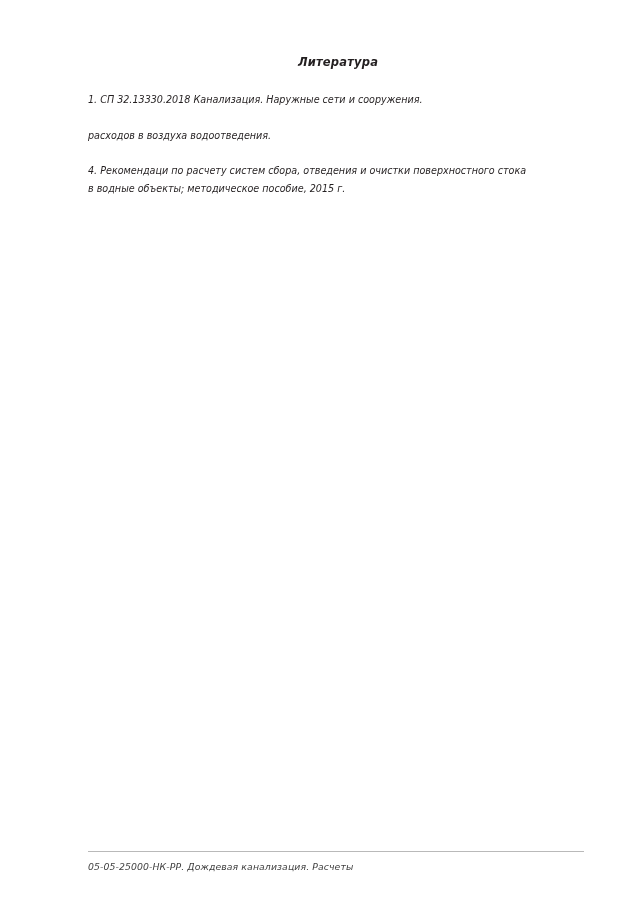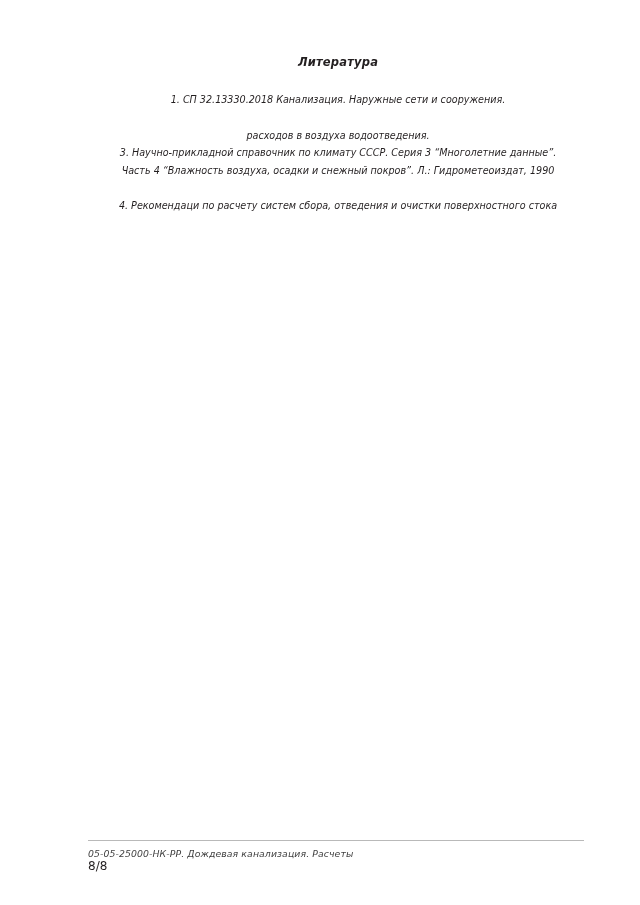--- a/index.html
+++ b/index.html
@@ -35,21 +35,20 @@
   .ref-block {
     font-style: italic;
     font-size: 9.6px;
     line-height: 17.5px;
     color: #231f20;
     margin: 0 0 18px 0;
     text-align: left;
   }
   .ref-block.tight {
     margin-bottom: 0;
-    text-align: center;
   }
   .ref-line {
     display: block;
     white-space: pre-wrap;
   }
   .spacer-sm {
     height: 18px;
   }
   .footer {
     position: absolute;
@@ -61,21 +60,20 @@
     border: 0;
     border-top: 1px solid #b9b9b9;
     margin: 0 0 7px 0;
     width: 516px;
   }
   .footer-row {
     display: flex;
     align-items: baseline;
     justify-content: space-between;
     width: 522px;
-    flex-direction: column;
   }
   .footer-left {
     font-style: italic;
     font-size: 9.3px;
     color: #3f3f3f;
     letter-spacing: 0.1px;
   }
   .footer-right {
     font-size: 12px;
     color: #231f20;
@@ -95,29 +93,26 @@
     <div class="ref-block tight">
       <span class="ref-line">1. СП 32.13330.2018 Канализация. Наружные сети и сооружения.</span>
     </div>
 
     <div class="spacer-sm"></div>
 
     <div class="ref-block tight">
       <span class="ref-line">расходов в воздуха водоотведения.</span>
     </div>
 
-    <div class="ref-block tight">
-      <span class="ref-line">3. Научно-прикладной справочник по климату СССР. Серия 3 “Многолетние данные”.</span>
-      <span class="ref-line">Часть 4 “Влажность воздуха, осадки и снежный покров”. Л.: Гидрометеоиздат, 1990</span>
-    </div>
 
     <div class="spacer-sm"></div>
 
     <div class="ref-block tight">
       <span class="ref-line">4. Рекомендаци по расчету систем сбора, отведения и очистки поверхностного стока</span>
+      <span class="ref-line">в водные объекты; методическое пособие, 2015 г.</span>
     </div>
 
   </div>
 
   <div class="footer">
     <hr class="footer-rule">
     <div class="footer-row">
       <span class="footer-left">05-05-25000-НК-РР. Дождевая канализация. Расчеты</span>
       <span class="footer-right">8/8</span>
     </div>

